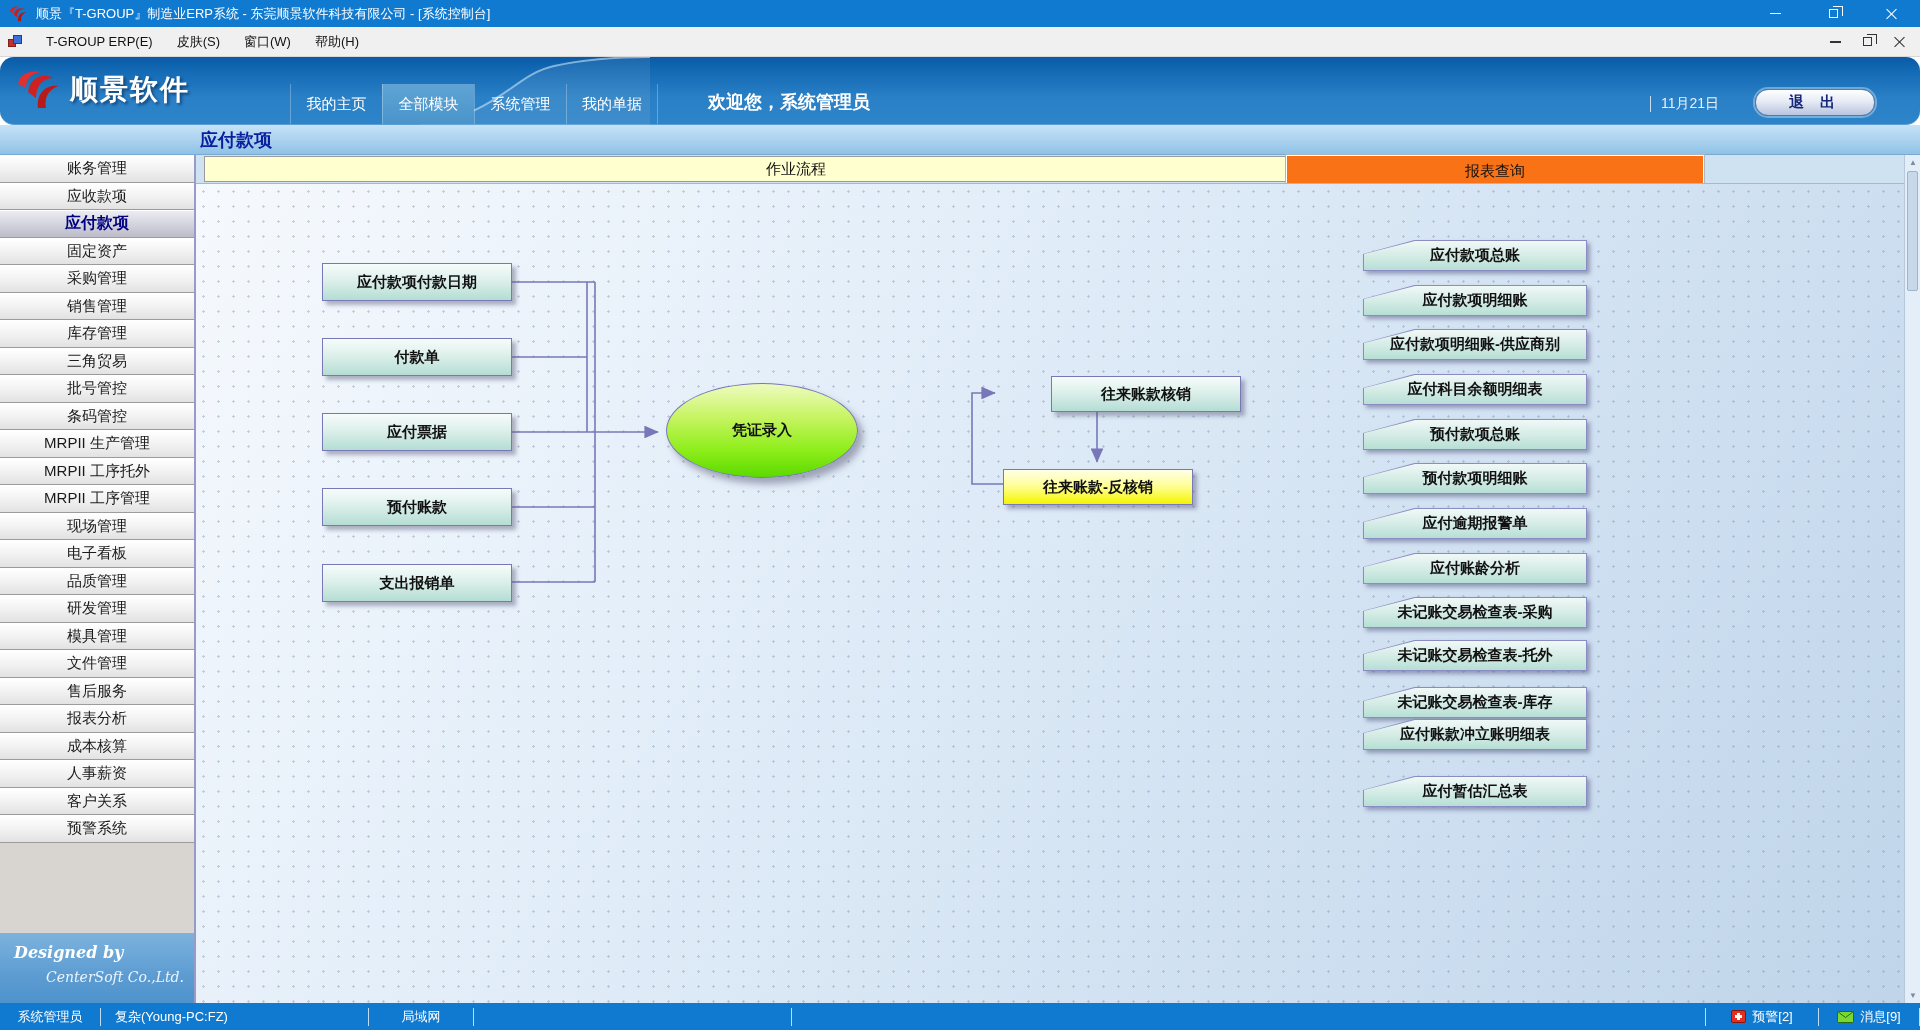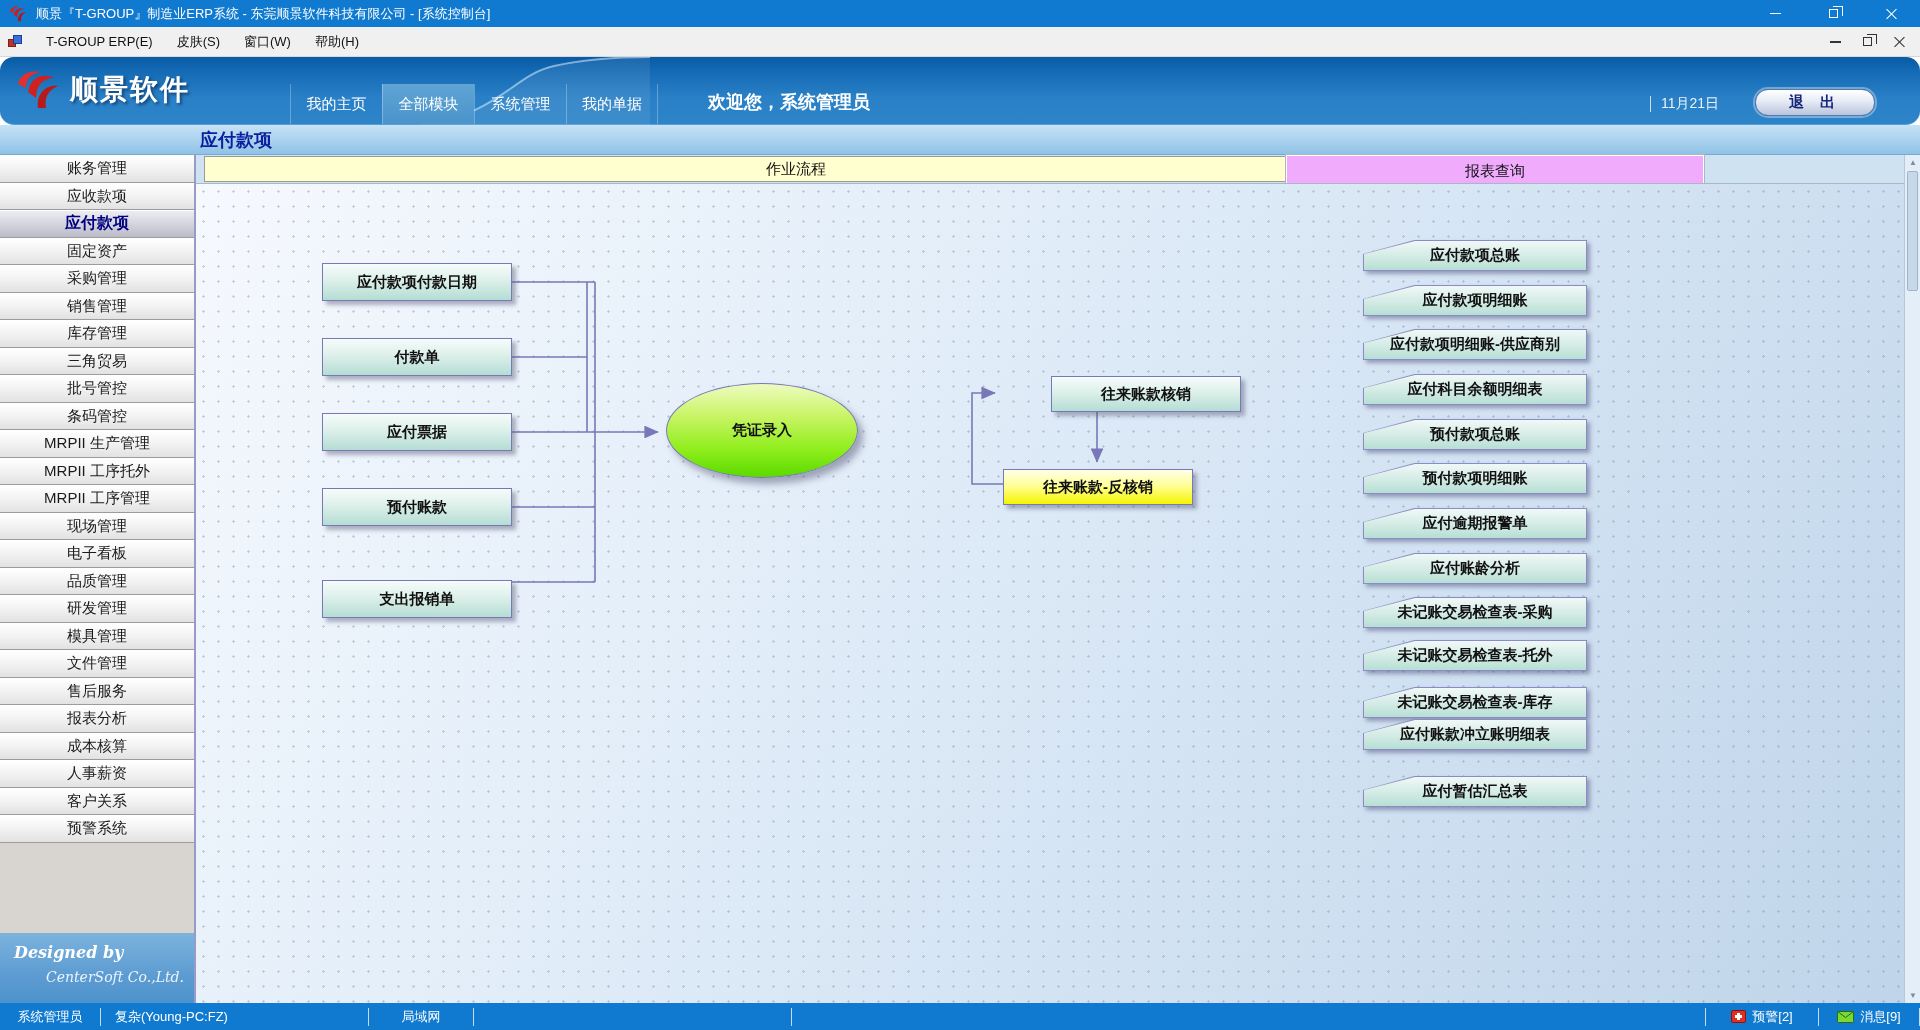--- a/index.html
+++ b/index.html
@@ -79,21 +79,21 @@
     font-family:"DejaVu Serif","Liberation Serif",serif; }
   .side-footer .l2 { position:absolute; right:10px; top:36px; font-size:14px; font-style:italic;
     font-family:"DejaVu Serif","Liberation Serif",serif; color:#eaf4fc; }
 
   
   .content { position:absolute; left:196px; top:155px; width:1724px; height:848px; background:#cfe2f2; }
   .tabrow { position:absolute; left:0; top:0; width:1724px; height:28px; }
   .tab-flow { position:absolute; left:8px; top:1px; width:1184px; height:26px; background:#ffffcf;
     border:1px solid #9a9a9a; display:flex; align-items:center; justify-content:center;
     font-size:15px; color:#111; }
-  .tab-report { position:absolute; left:1090px; top:0; width:418px; height:33px; background:#f0abfc;
+  .tab-report { position:absolute; left:1090px; top:0; width:418px; height:33px; background:#f97316;
     border:1px solid #ffffff; outline:1px solid #aab8c4; display:flex; align-items:center; justify-content:center;
     font-size:15px; color:#111; }
   .canvas { position:absolute; left:0; top:28px; width:1708px; height:820px;
     background-image:radial-gradient(rgba(120,140,170,.38) 1px, transparent 1.2px),
       linear-gradient(125deg,#f6f9fd 0%,#e3eef9 35%,#cfe0f1 70%,#c0d5ea 100%);
     background-size:15px 15px, 100% 100%; border-top:1px solid #aab8c4; }
   .vscroll { position:absolute; right:0; top:0; width:16px; height:848px;
     background:#e4eef8; border-left:1px solid #b6c8da; font-size:8px; color:#7a8ca0; }
   .vscroll .a { position:absolute; left:4px; }
   .vscroll .thumb { position:absolute; left:2px; top:16px; width:11px; height:120px;
@@ -262,21 +262,21 @@
         <line x1="316" y1="248" x2="462" y2="248" marker-end="url(#arr)"></line>
         <line x1="901" y1="228" x2="901" y2="278" marker-end="url(#arr)"></line>
         <polyline points="807,300 776,300 776,209 799,209" marker-end="url(#arr)"></polyline>
       </g>
     </svg>
 
     <div class="flow-box" style="left:126px; top:79px;">应付款项付款日期</div>
     <div class="flow-box" style="left:126px; top:154px;">付款单</div>
     <div class="flow-box" style="left:126px; top:229px;">应付票据</div>
     <div class="flow-box" style="left:126px; top:304px;">预付账款</div>
-    <div class="flow-box" style="left:126px; top:380px;margin-top:16px;">支出报销单</div>
+    <div class="flow-box" style="left:126px; top:380px;">支出报销单</div>
 
     <div class="flow-ellipse">凭证录入</div>
 
     <div class="flow-box small" style="left:807px; top:192px;margin-left:48px;">往来账款核销</div>
     <div class="flow-box small yellow" style="left:807px; top:285px;">往来账款-反核销</div>
 
     <div class="rpt-btn" style="top:56px;">
         <div class="shape"></div>
         <div class="face">应付款项总账</div>
       </div>

